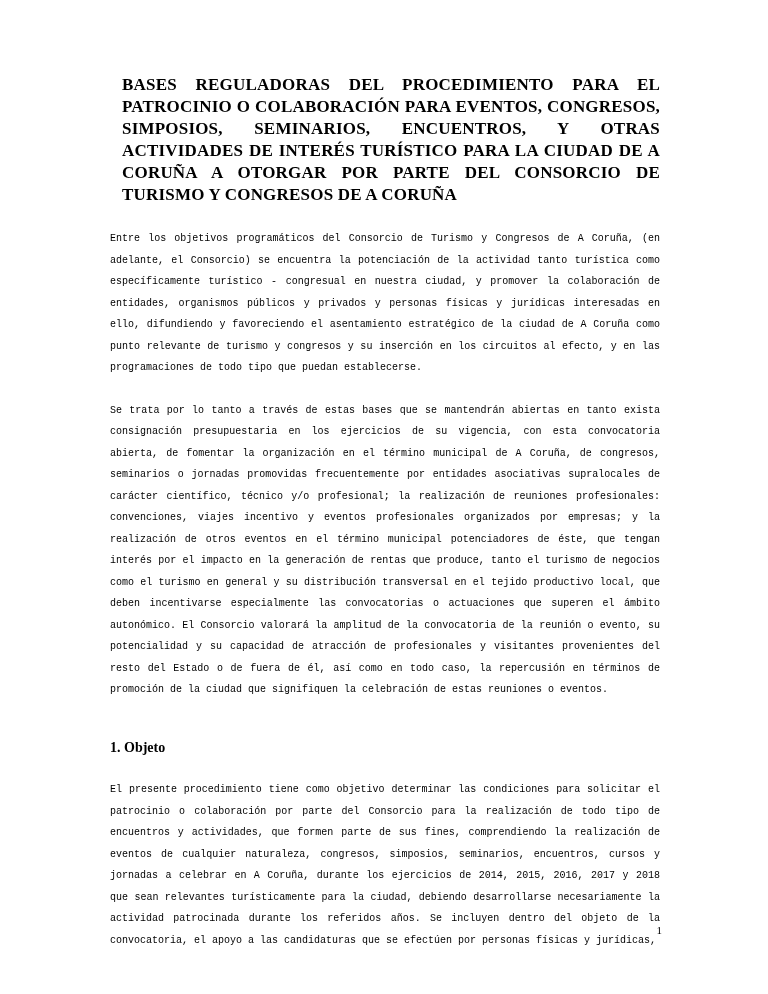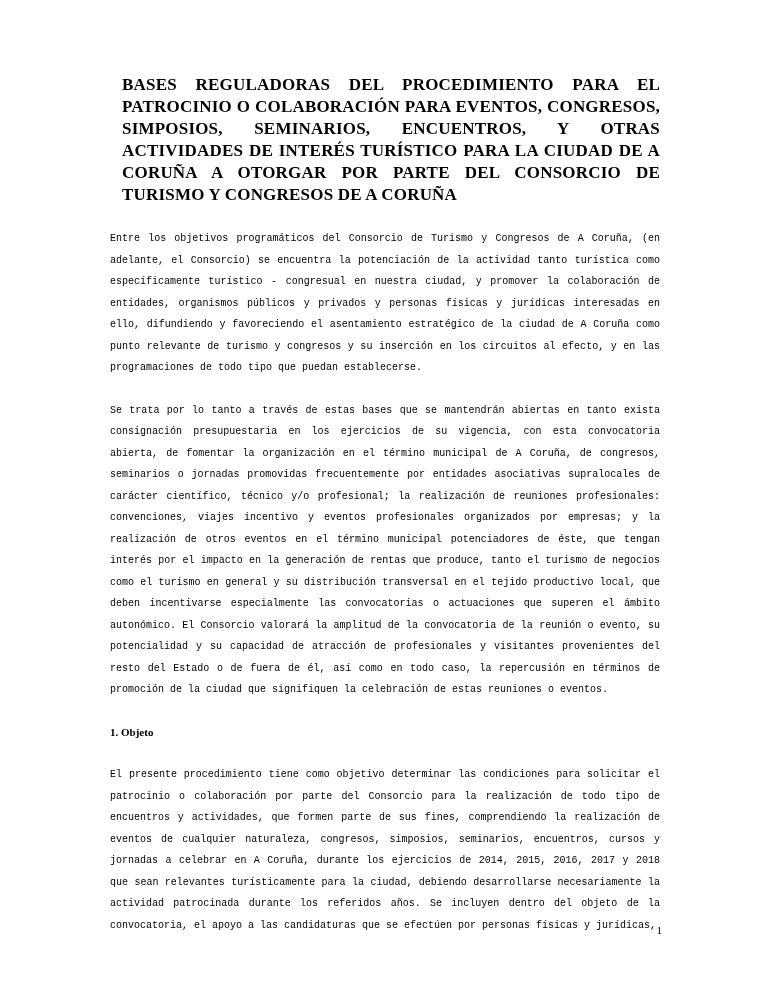--- a/index.html
+++ b/index.html
@@ -29,24 +29,24 @@
   }
   .para {
     font-size: 10px;
     font-weight: normal;
     line-height: 21.5px;
     text-align: justify;
     margin: 0 0 21px 0;
     font-family: Liberation Mono, monospace;
   }
   .section-heading {
-    font-size: 11px;
+    font-size: 14px;
     font-weight: bold;
     line-height: 21.5px;
-    margin: 21px 0 21px 0;
+    margin: 36px 0 21px 0;
   }
   .page-number {
     position: absolute;
     right: 106px;
     bottom: 58px;
     font-size: 11px;
     line-height: 12px;
     color: #000000;
   }
 </style>

